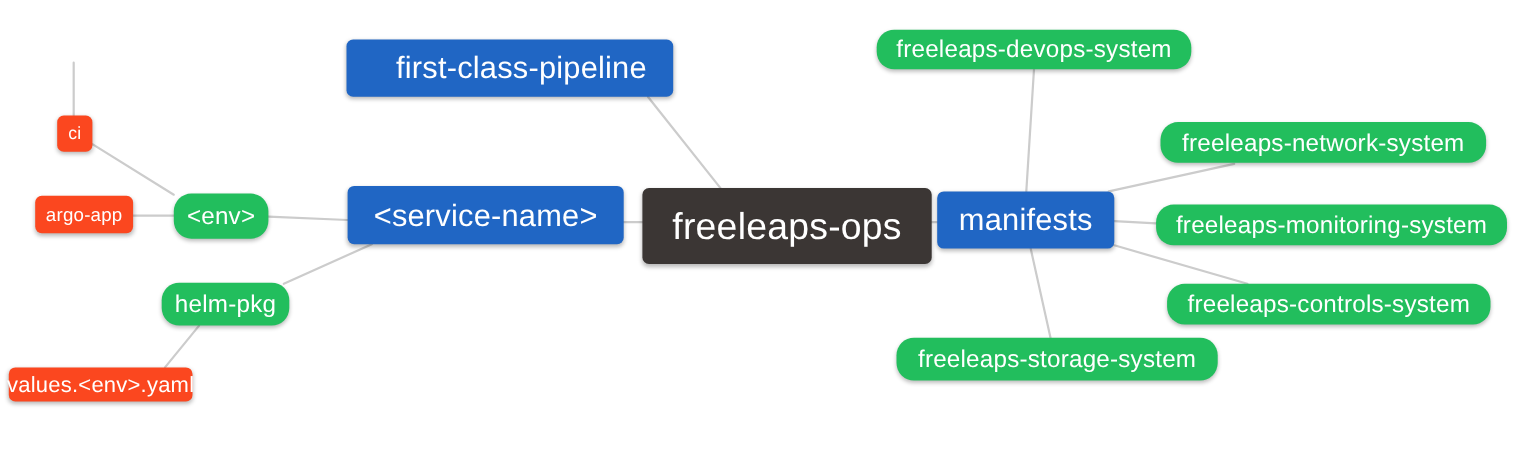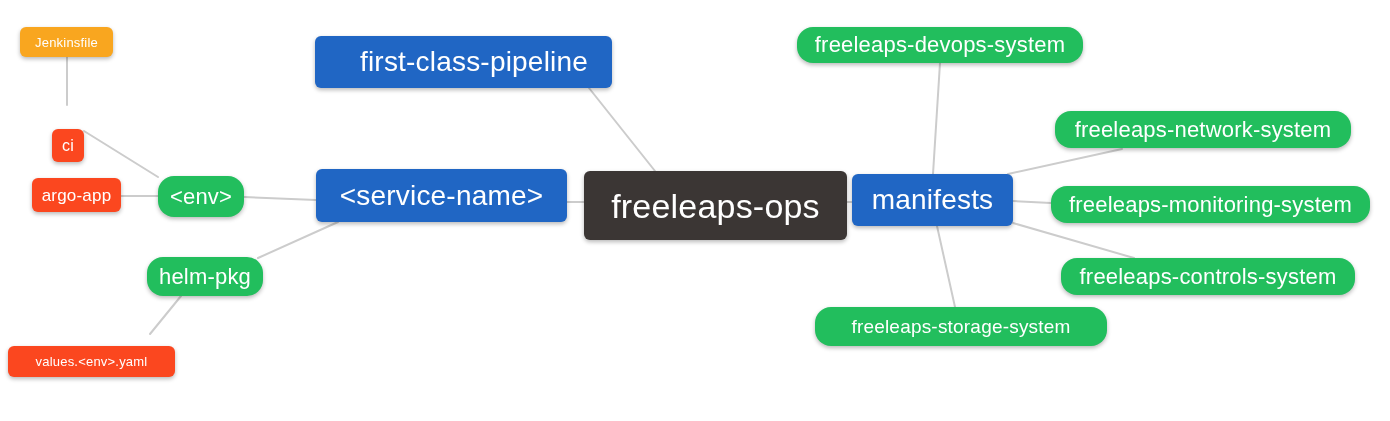--- a/index.html
+++ b/index.html
@@ -42,26 +42,26 @@
   .orange { background: #f9a61f; }
 
   #n-root       { left: 584px;  top: 171px; width: 263px; height: 69px; font-size: 34px; }
   #n-pipeline   { left: 315px;  top: 36px;  width: 276px; height: 52px; font-size: 28px; padding-left: 21px; }
   #n-service    { left: 316px;  top: 169px; width: 251px; height: 53px; font-size: 28px; }
   #n-manifests  { left: 852px;  top: 174px; width: 161px; height: 52px; font-size: 28px; }
   #n-devops     { left: 797px;  top: 27px;  width: 286px; height: 36px; font-size: 22px; }
   #n-network    { left: 1055px; top: 111px; width: 296px; height: 37px; font-size: 22px; }
   #n-monitoring { left: 1051px; top: 186px; width: 319px; height: 37px; font-size: 22px; }
   #n-controls   { left: 1061px; top: 258px; width: 294px; height: 37px; font-size: 22px; }
-  #n-storage    { left: 815px;  top: 307px; width: 292px; height: 39px; font-size: 19px; }
+  #n-storage    { left: 815px;  top: 307px; width: 292px; height: 39px; font-size: 22px; }
   #n-env        { left: 158px;  top: 176px; width: 86px;  height: 41px; font-size: 22px; text-align: center; }
   #n-helm       { left: 147px;  top: 257px; width: 116px; height: 39px; font-size: 22px; }
-  #n-ci         { left: 52px;   top: 105px; width: 32px;  height: 33px; font-size: 16px; margin-top: 24px; }
+  #n-ci         { left: 52px;   top: 105px; width: 32px;  height: 33px; font-size: 16px; }
   #n-argo       { left: 32px;   top: 178px; width: 89px;  height: 34px; font-size: 17px; }
-  #n-values     { left: 8px;    top: 334px; width: 167px; height: 31px; font-size: 13px; margin-top: 12px; }
+  #n-values     { left: 8px;    top: 334px; width: 167px; height: 31px; font-size: 20px; }
   #n-jenkins    { left: 20px;   top: 27px;  width: 93px;  height: 30px; font-size: 13px; }
 </style>
 </head>
 <body>
 
 <div class="canvas">
 
   <svg class="edges" viewBox="0 0 1390 421" xmlns="http://www.w3.org/2000/svg">
     <line x1="67" y1="57" x2="67" y2="105"></line>
     <line x1="84" y1="131" x2="158" y2="177"></line>
@@ -86,15 +86,14 @@
   <div class="node green" id="n-devops">freeleaps-devops-system</div>
   <div class="node green" id="n-network">freeleaps-network-system</div>
   <div class="node green" id="n-monitoring">freeleaps-monitoring-system</div>
   <div class="node green" id="n-controls">freeleaps-controls-system</div>
   <div class="node green" id="n-storage">freeleaps-storage-system</div>
   <div class="node green" id="n-env">&lt;env&gt;</div>
   <div class="node green" id="n-helm">helm-pkg</div>
   <div class="node red" id="n-ci">ci</div>
   <div class="node red" id="n-argo">argo-app</div>
   <div class="node red" id="n-values">values.&lt;env&gt;.yaml</div>
-  <div class="node orange" id="n-jenkins">Jenkinsfile</div>
 
 </div>
 
 </body></html>

